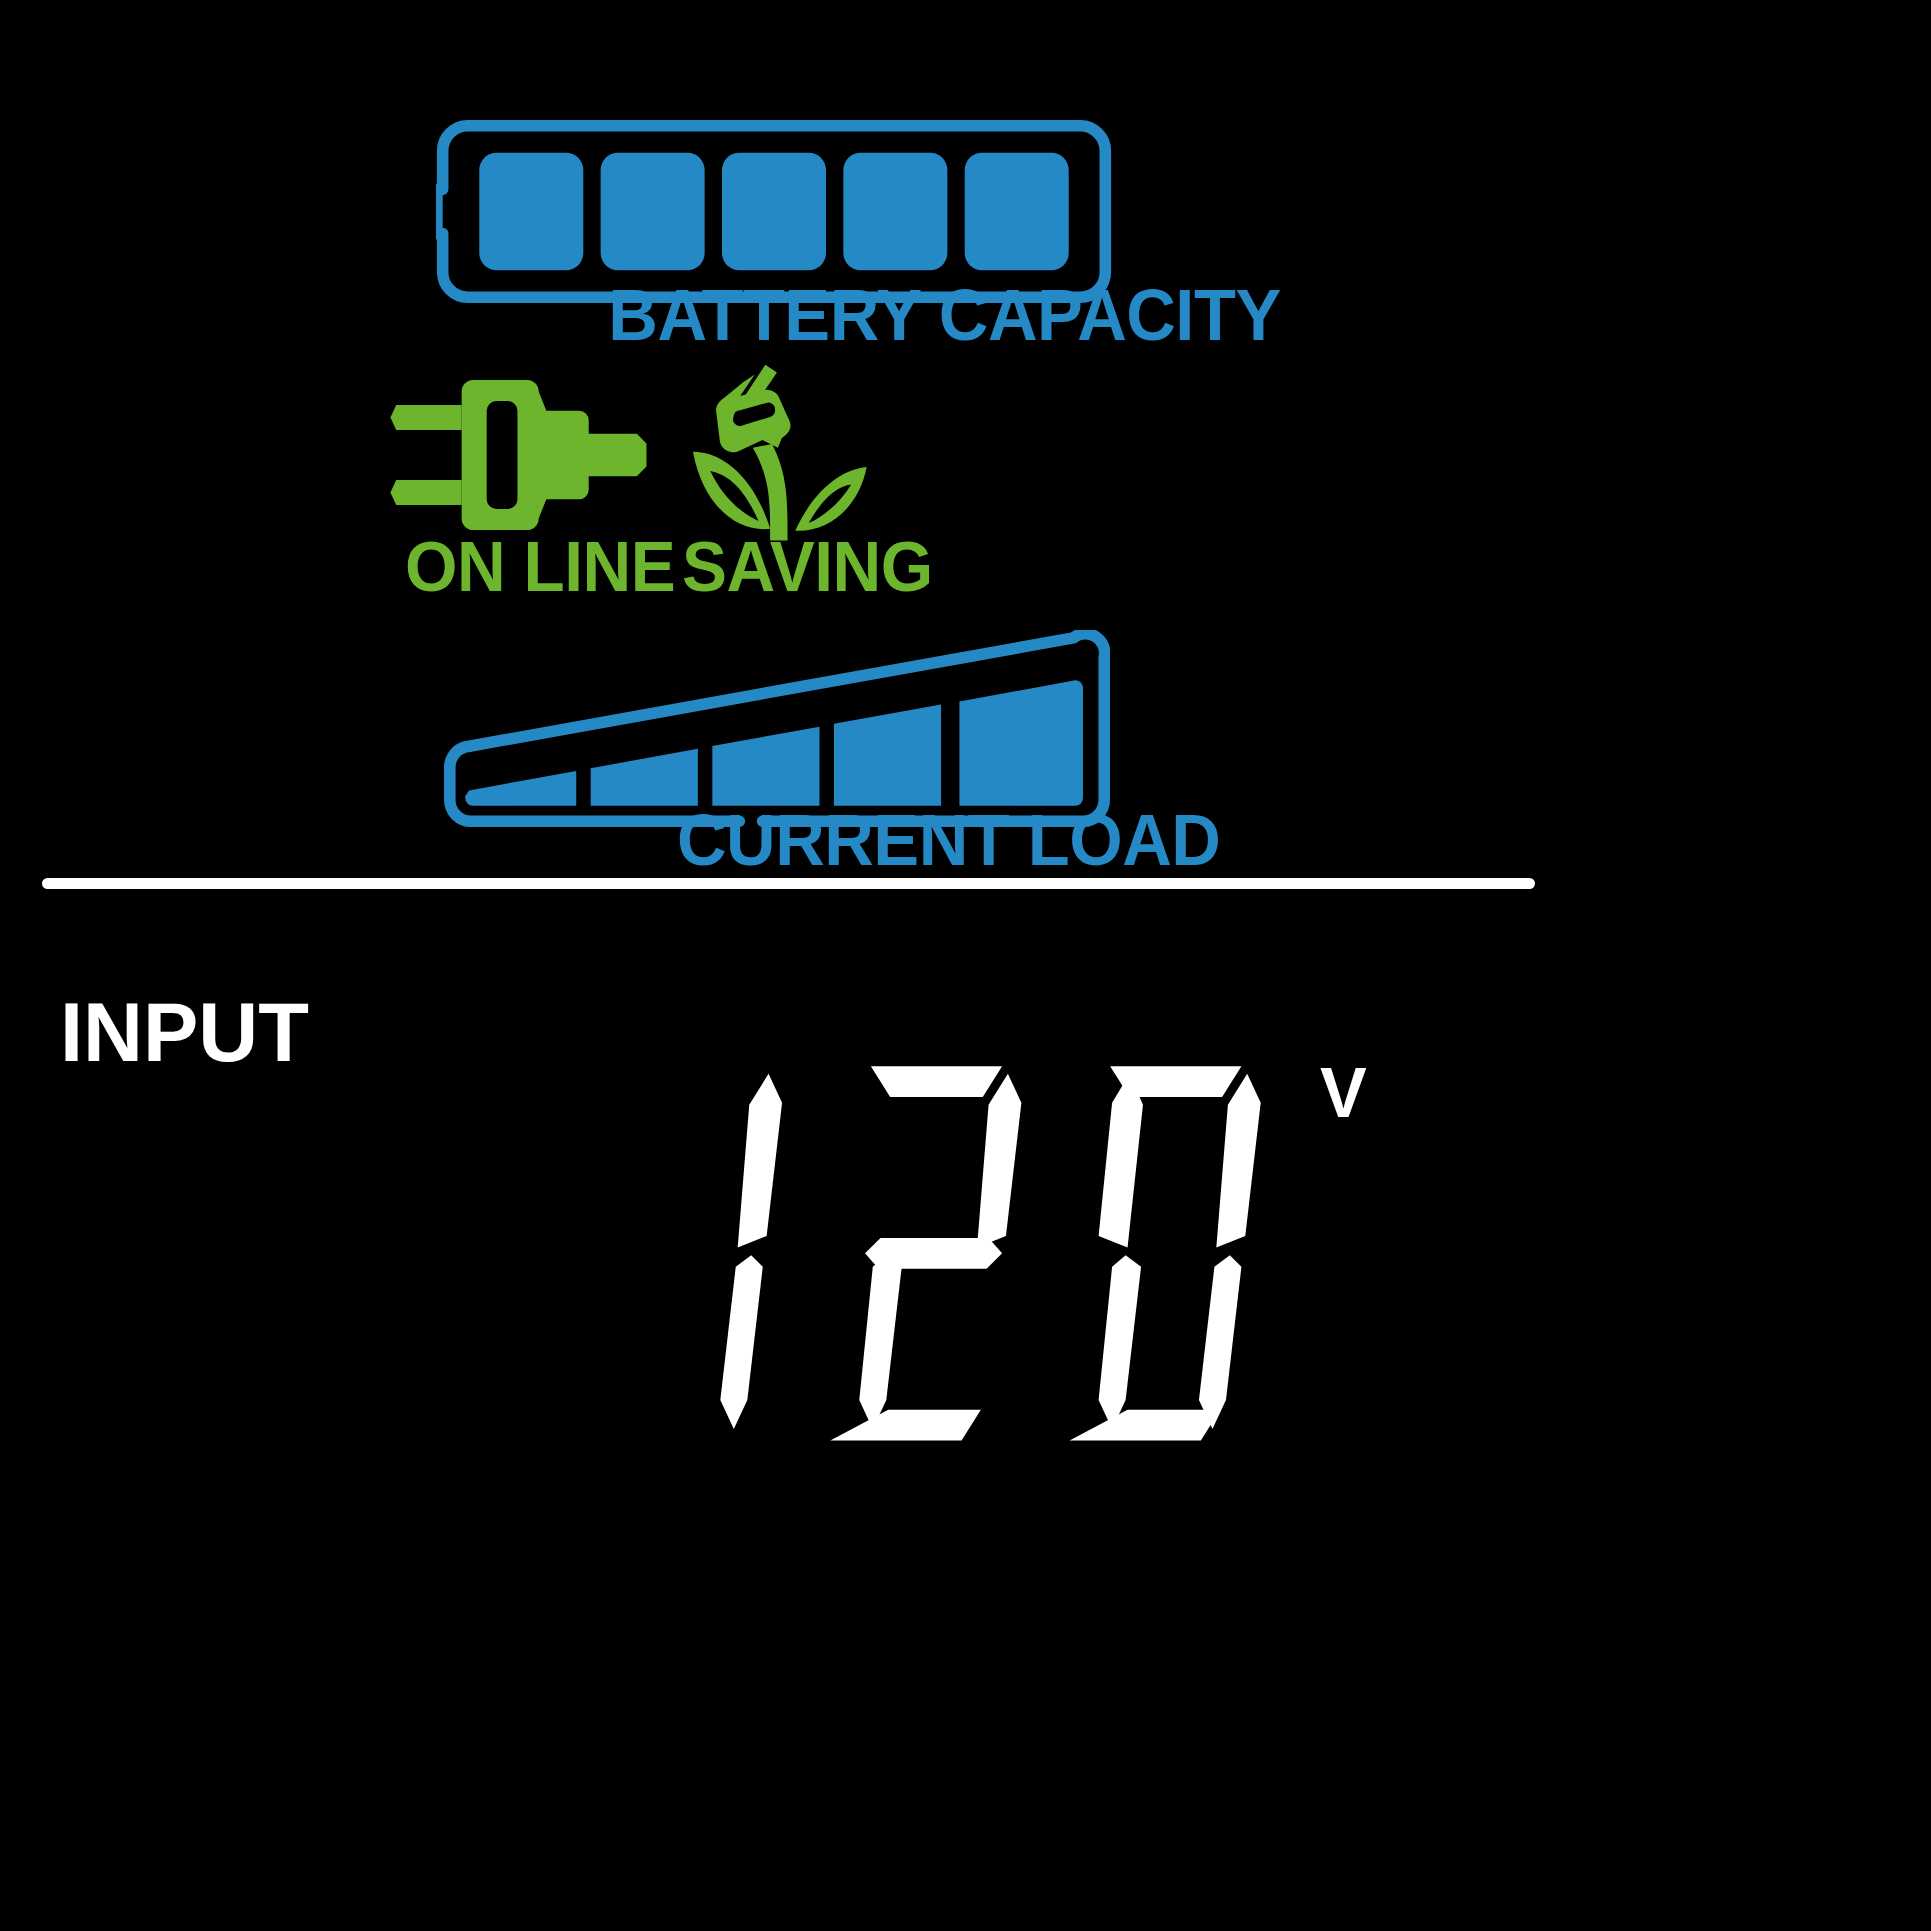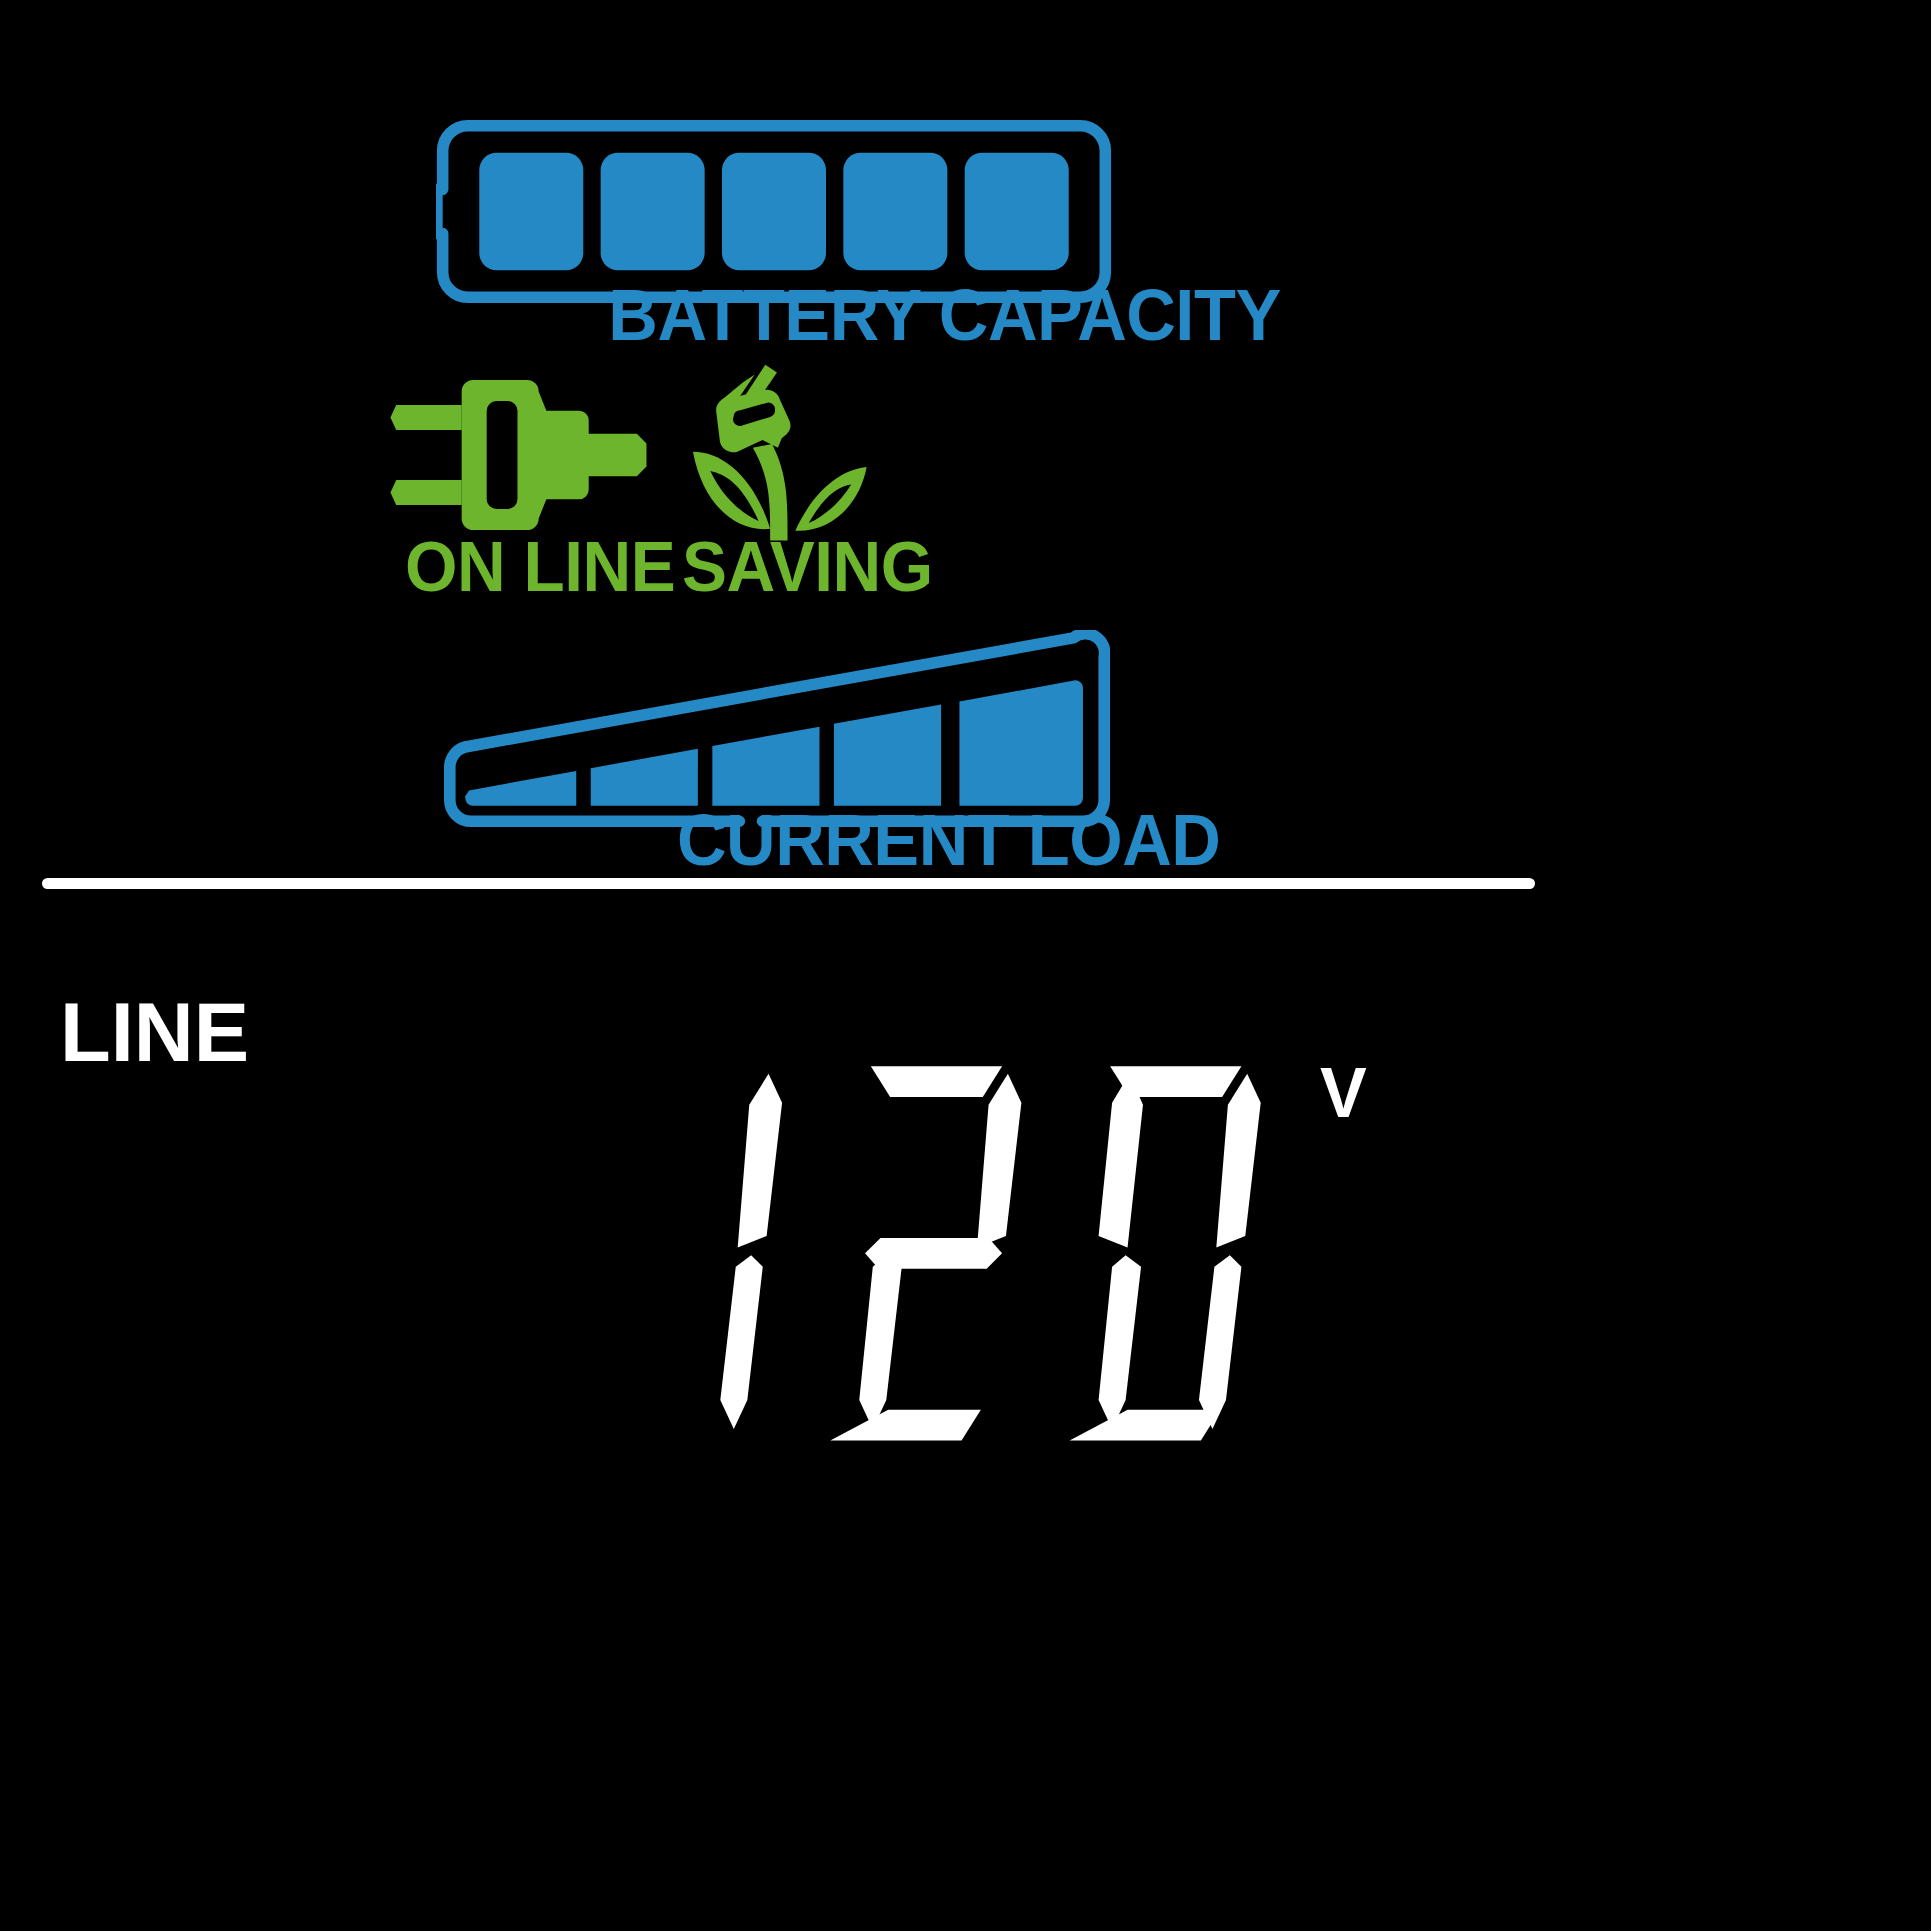--- a/index.html
+++ b/index.html
@@ -233,21 +233,21 @@
       <path d="M 278 120 L 389 100 L 389 182 L 278 182 Z"></path>
       <path d="M 404 97 L 515 77 L 515 182 L 404 182 Z"></path>
       <path d="M 534 74 L 654 52 A 8 8 0 0 1 662 60 L 662 174 A 8 8 0 0 1 654 182 L 534 182 Z"></path>
     </g>
   </svg>
 
   <div class="lbl lbl-blue" id="current-load-label">CURRENT LOAD</div>
 
   <div id="divider"></div>
 
-  <div class="lbl lbl-white" id="input-label">LINE</div>
+  <div class="lbl lbl-white" id="input-label">INPUT</div>
 
   <svg id="digit-display" class="icon-svg" width="772" height="406" viewBox="0 0 800 420">
     <defs>
 
       <g id="seg-a">
         <polygon points="42,6 178,6 158,38 62,38"></polygon>
       </g>
       <g id="seg-b">
         <polygon points="184,14 198,44 182,182 152,194 164,46"></polygon>
       </g>

